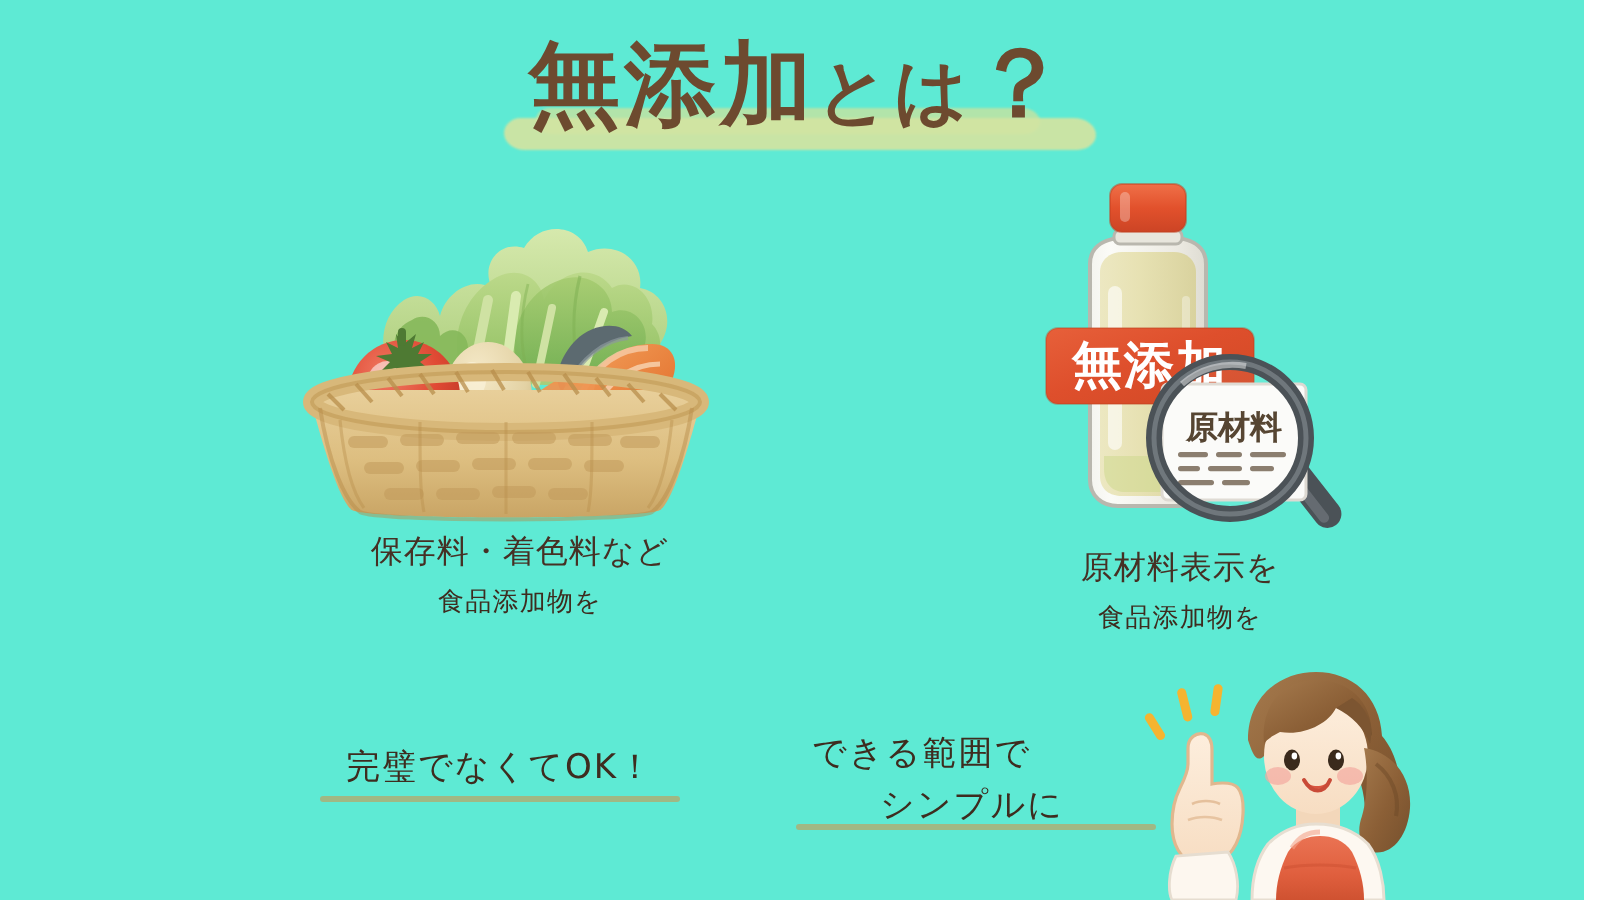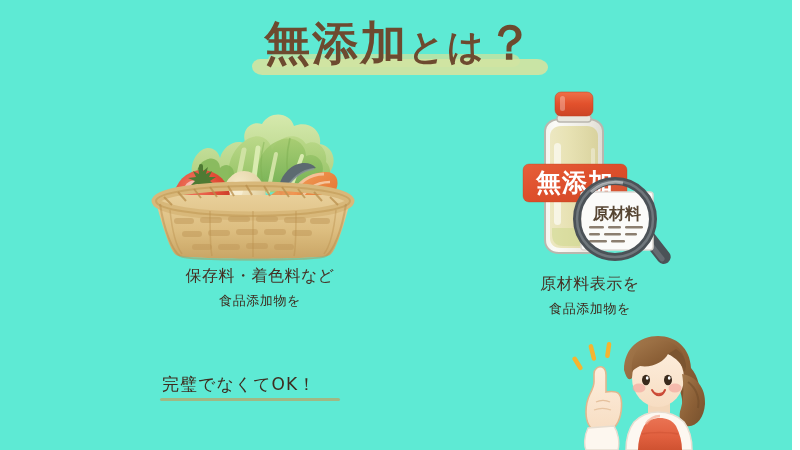--- a/index.html
+++ b/index.html
@@ -385,23 +385,32 @@
   <div class="cap sub" style="left:495px; top:272px; width:190px;">原材料表示を</div>
 
   <div class="cap" style="left:485px; top:296px; width:210px;">
     <span class="hl-green">食品添加物を</span>
   </div>
 
   <div class="banner" style="left:138px; top:358px; width:224px; height:52px;">
     <div class="bg"></div>
     <div class="bg2"></div>
     <div class="rule"></div>
-    <div class="txt" style="">完璧でなくてOK！</div>
-  </div>
-
+    <div class="txt" style="text-align:center;">完璧でなくてOK！</div>
+  </div>
+
+  <div class="banner" style="left:376px; top:352px; width:224px; height:72px; padding-top:12px;">
+    <div class="bg"></div>
+    <div class="bg2"></div>
+    <div class="rule"></div>
+    <div class="txt" style="text-align:left; padding-left:6px;">
+      <div>できる範囲で</div>
+      <div style="padding-left:34px;">シンプルに</div>
+    </div>
+  </div>
 
   <div class="person-art" style="left:572px; top:330px; width:160px; height:120px;">
     <svg width="160" height="120" viewBox="0 0 160 120" xmlns="http://www.w3.org/2000/svg">
       <defs>
         <linearGradient id="gHair" x1="0" y1="0" x2="1" y2="1">
           <stop offset="0%" stop-color="#a57a4d"></stop>
             <stop offset="55%" stop-color="#8b5f36"></stop>
             <stop offset="100%" stop-color="#75502d"></stop>
         </linearGradient>
         <linearGradient id="gSkin" x1="0" y1="0" x2="0" y2="1">

